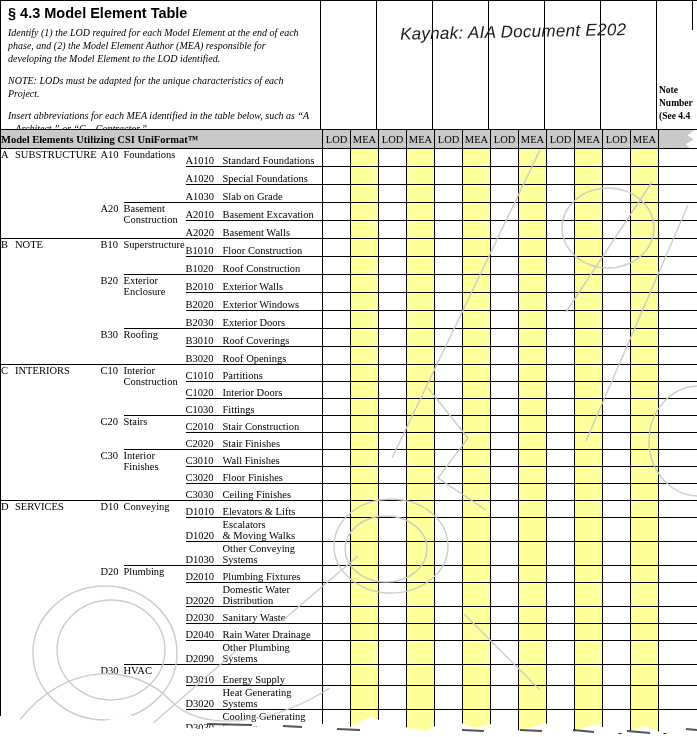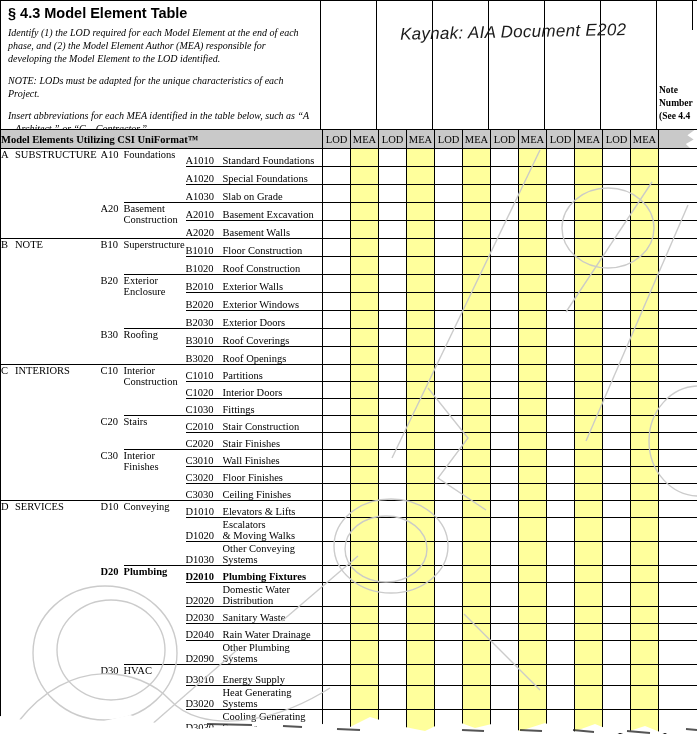--- a/index.html
+++ b/index.html
@@ -539,21 +539,21 @@
           <td class="lod"></td>
           <td class="mea"></td>
           <td class="lod"></td>
           <td class="mea"></td>
           <td class="lod"></td>
           <td class="mea"></td>
           <td class="lod"></td>
           <td class="mea"></td>
           <td class="notecell"></td>
         </tr>
-        <tr style="height: 17px; font-weight: bold;">
+        <tr style="height: 17px;">
           <td class="subcode" rowspan="5">D20</td>
           <td class="subname" rowspan="5">Plumbing</td>
           <td class="ecode">D2010</td>
           <td class="ename">Plumbing Fixtures</td>
           <td class="lod"></td>
           <td class="mea"></td>
           <td class="lod"></td>
           <td class="mea"></td>
           <td class="lod"></td>
           <td class="mea"></td>

